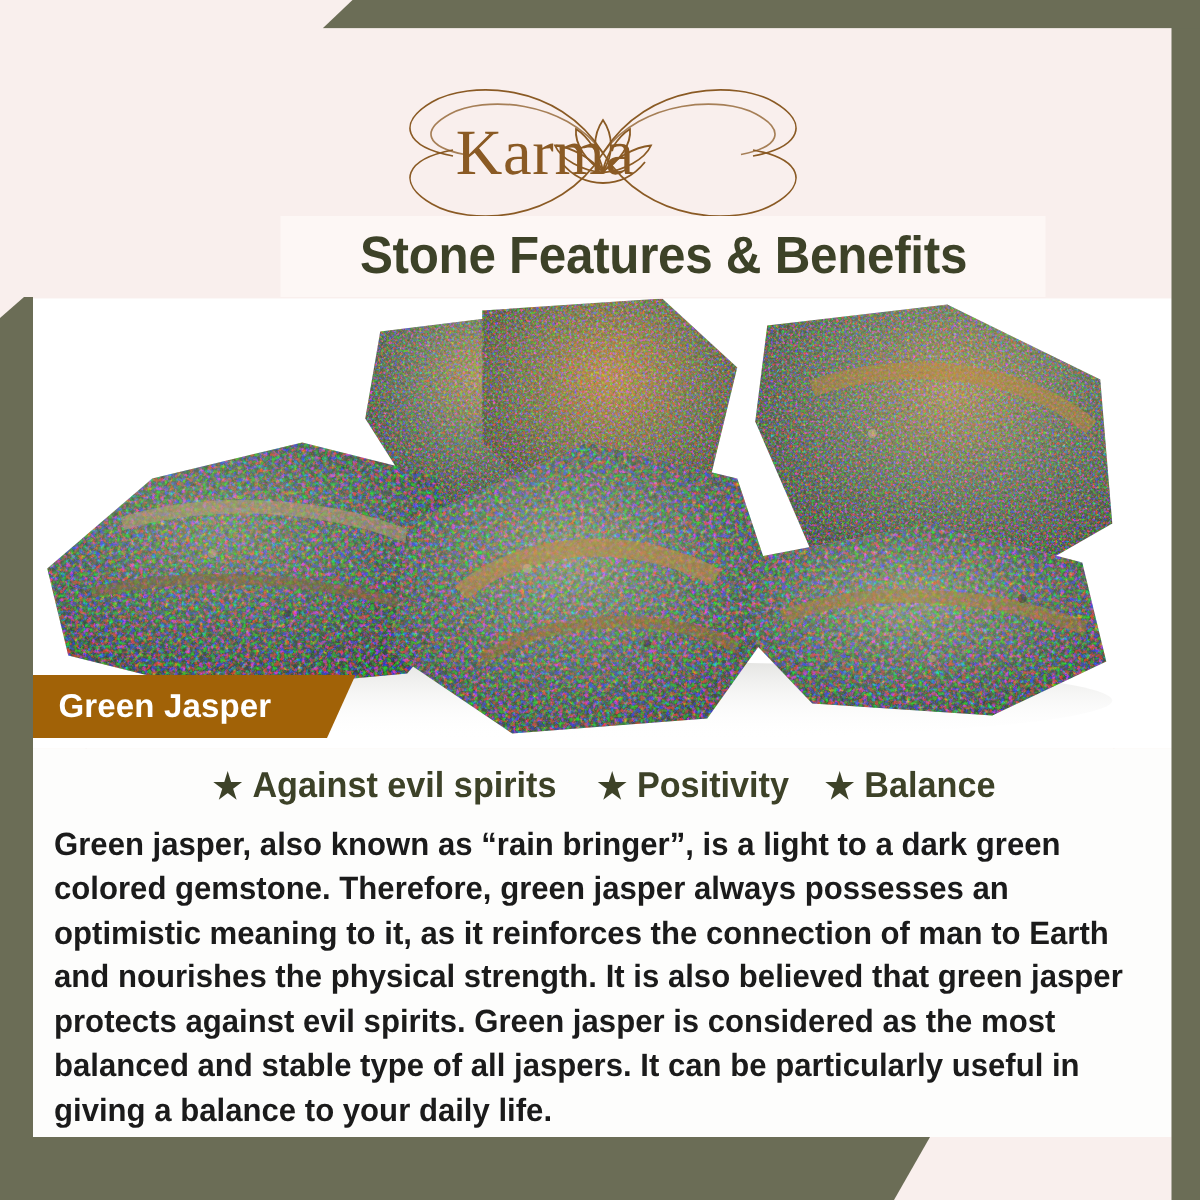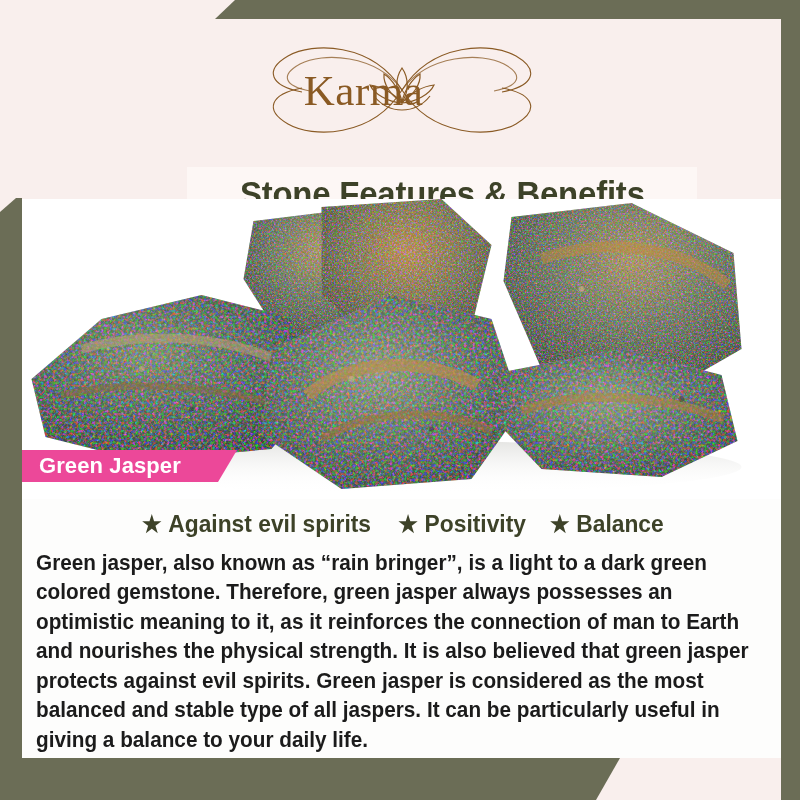--- a/index.html
+++ b/index.html
@@ -41,60 +41,60 @@
     border:1px solid rgba(225,205,200,.55);
     pointer-events:none;z-index:1;
   }
 
   
   .header{
     position:absolute;left:22px;top:19px;right:19px;height:187px;
     background:#f9efed;z-index:2;
   }
   .logo-wrap{
-    position:absolute;left:0;right:0;top:16px;height:110px;
+    position:absolute;left:0;right:0;top:28px;height:110px;
     display:flex;align-items:center;justify-content:center;
   }
   .logo-stage{position:relative;width:420px;height:104px;}
   .logo-svg{position:absolute;left:0;top:0;width:420px;height:104px;}
   .logo-text{
     position:absolute;left:0;top:0;width:420px;height:104px;
     display:flex;align-items:center;justify-content:center;
     font-family:"Liberation Serif", serif;
     font-size:43px;color:#8a5a24;letter-spacing:.5px;
     white-space:nowrap;
   }
   .logo-word{display:inline-block;}
   .logo-gap{display:inline-block;width:76px;}
 
   
   .title-band{
-    position:absolute;left:165px;top:148px;width:510px;height:54px;
+    position:absolute;left:165px;top:125px;width:510px;height:54px;
     background:#fdf7f5;
     display:flex;align-items:center;justify-content:center;
     z-index:3;
     text-align:right;
   }
   .title-band .t{
     font-family:"Liberation Sans", sans-serif;
     font-weight:bold;font-size:35px;color:#3d4228;
     letter-spacing:-.2px;transform:scaleX(.94);transform-origin:center;
     white-space:nowrap;
   }
 
   
   .photo{
     position:absolute;left:22px;top:199px;right:19px;height:300px;
     overflow:hidden;background:#ffffff;z-index:2;
   }
   .photo svg{display:block;width:100%;height:100%;}
 
   .stone-label{
-    position:absolute;left:22px;top:450px;width:215px;height:32px;
-    background:#ec4899;
+    position:absolute;left:22px;top:450px;width:215px;height:42px;
+    background:#a16207;
     clip-path:polygon(0 0,100% 0,calc(100% - 19px) 100%,0 100%);
     display:flex;align-items:center;z-index:4;text-align:center;
   }
   .stone-label .t{
     color:#fff;font-size:22px;font-weight:bold;
     padding-left:17px;letter-spacing:.1px;white-space:nowrap;
   }
 
   
   .content{

